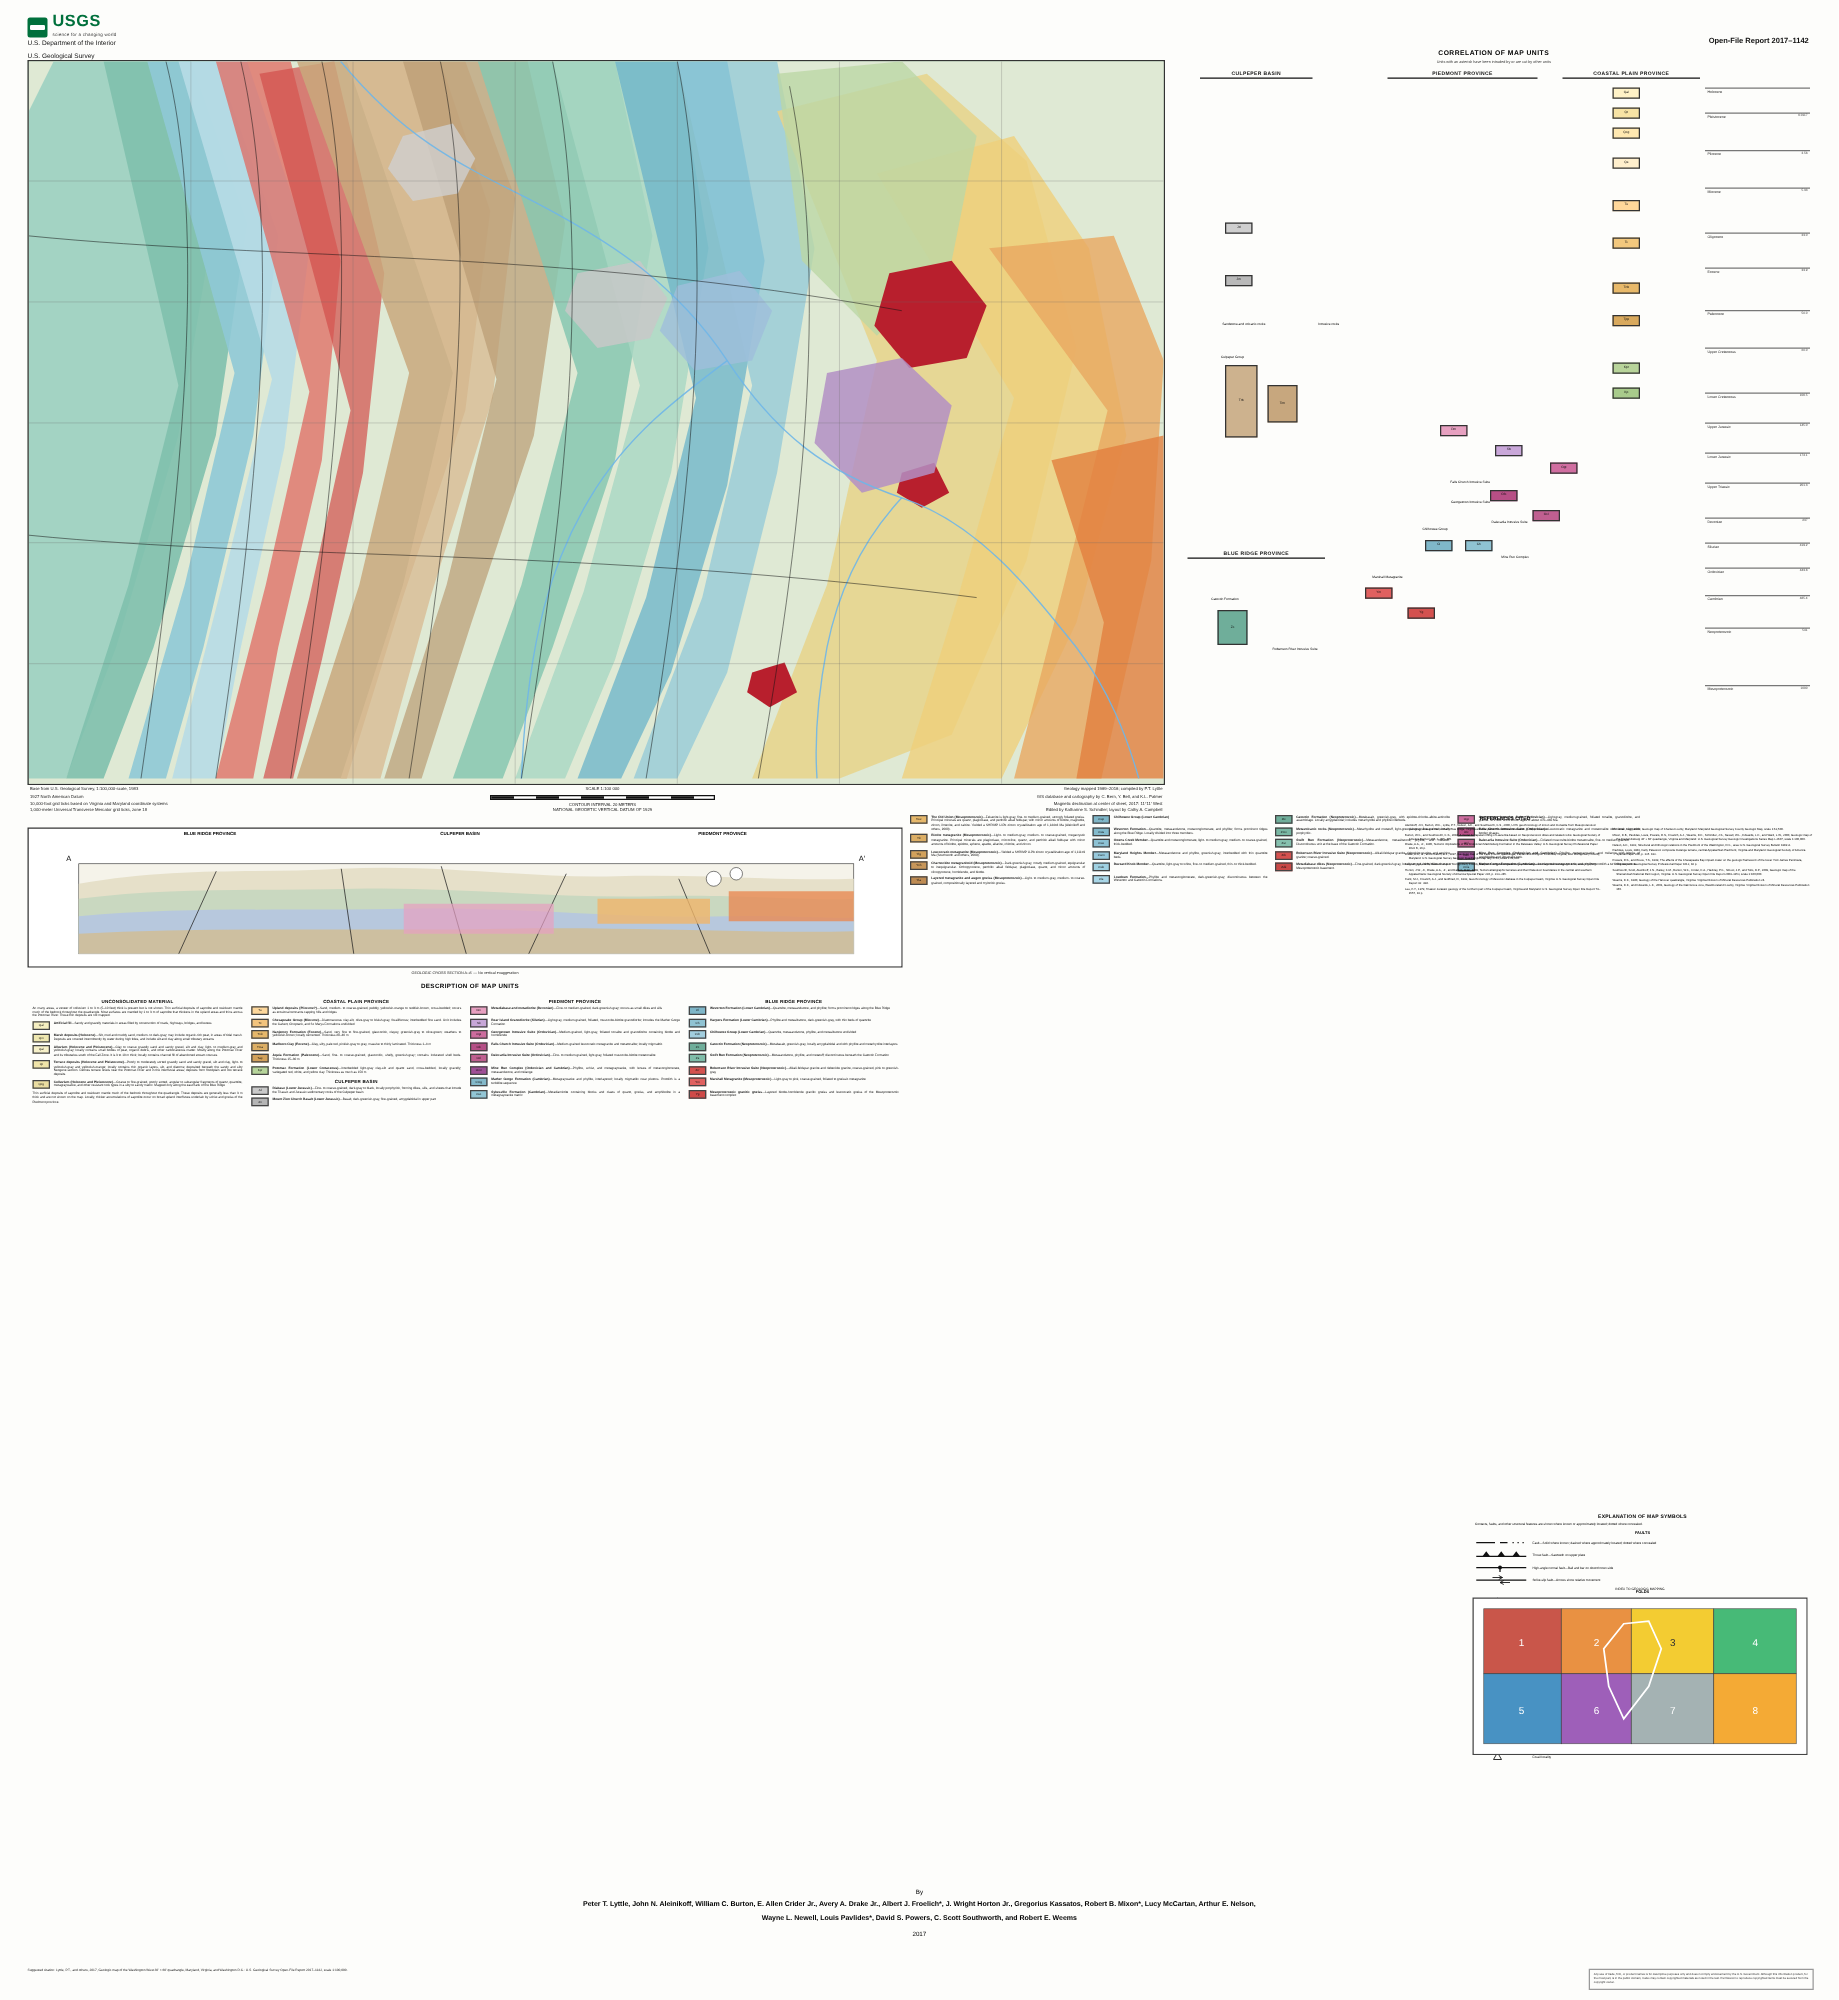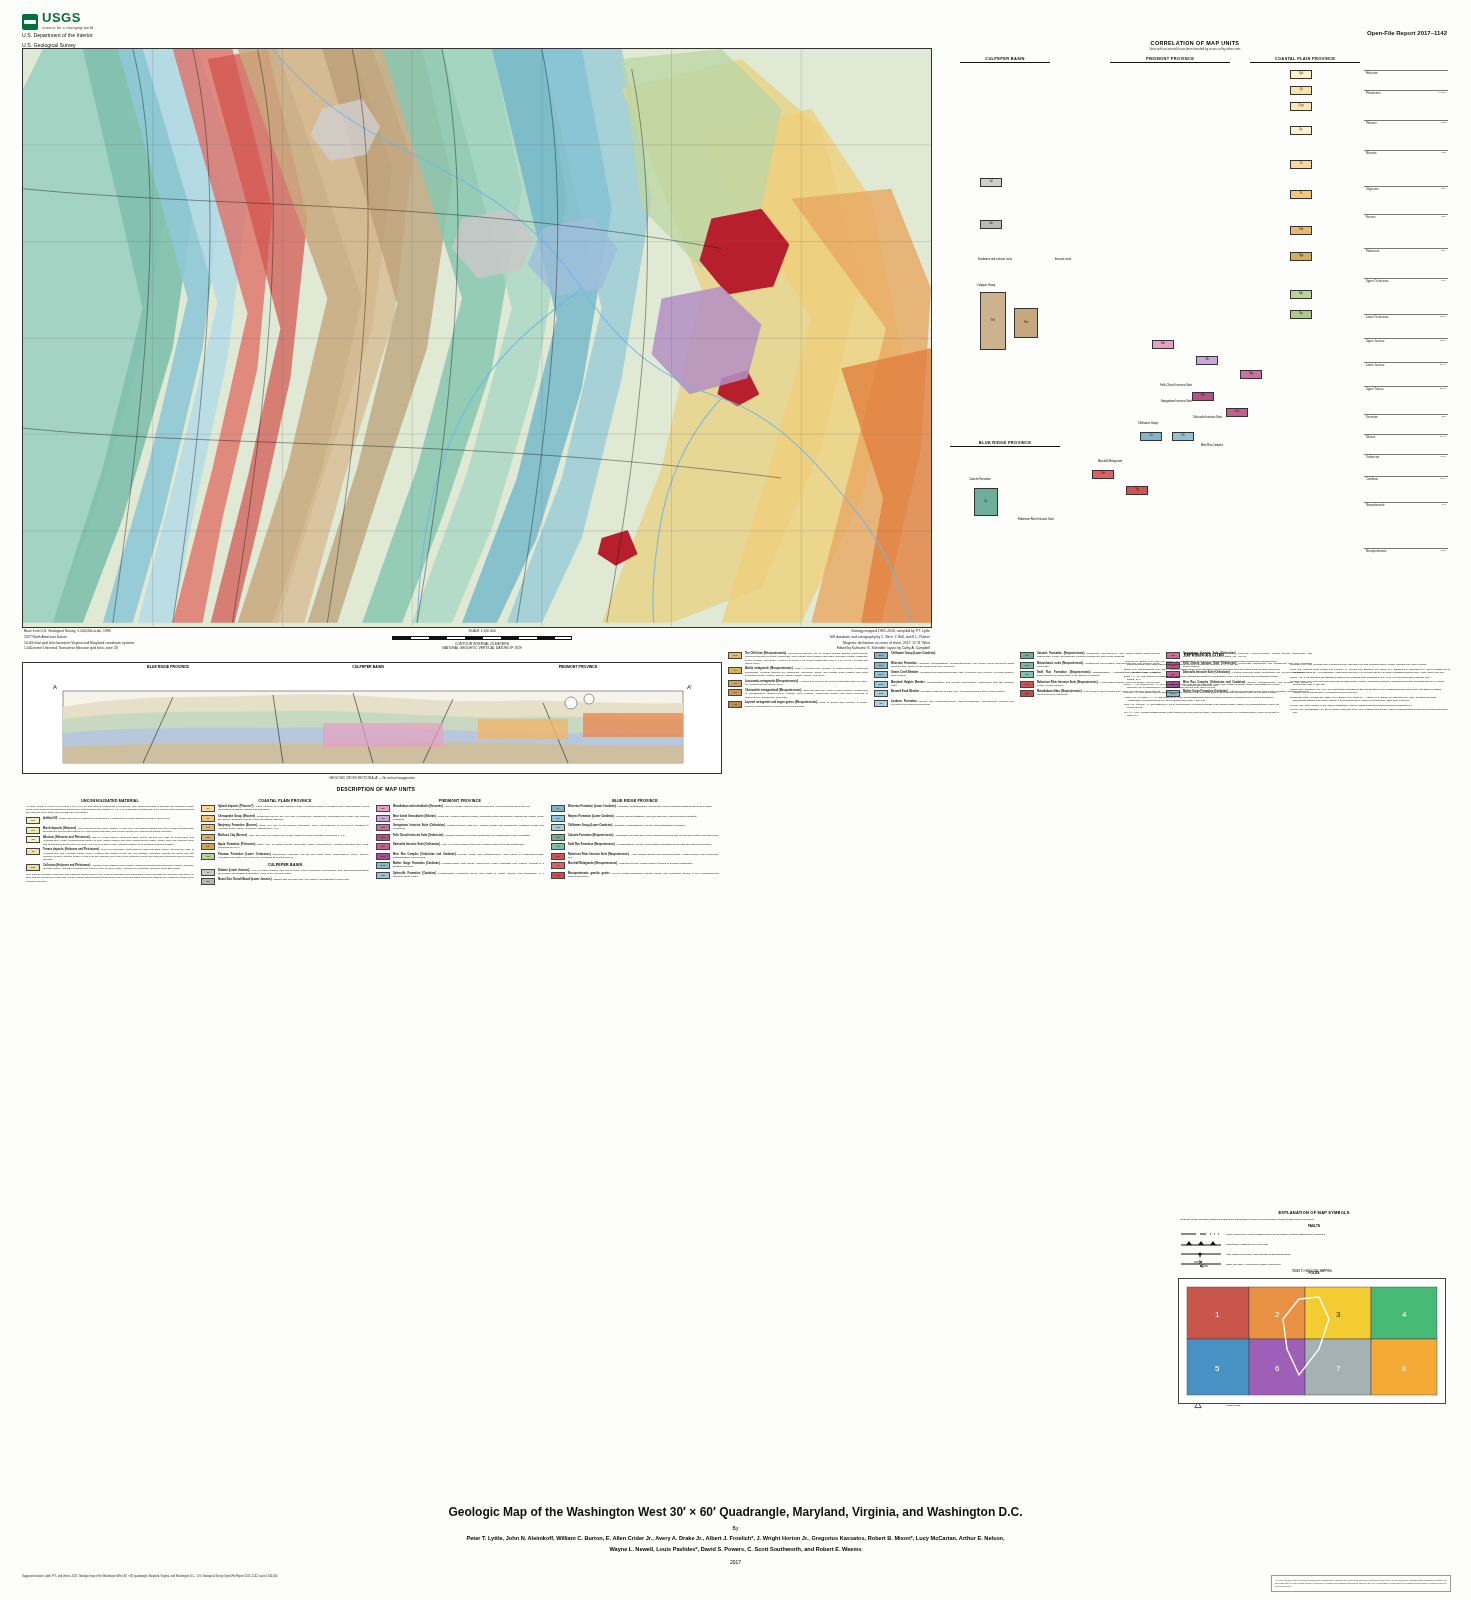--- a/index.html
+++ b/index.html
@@ -752,21 +752,20 @@
       <text x="96" y="92" font-size="8" fill="#fff" font-family="Liberation Sans, sans-serif">6</text>
       <text x="157" y="92" font-size="8" fill="#fff" font-family="Liberation Sans, sans-serif">7</text>
       <text x="223" y="92" font-size="8" fill="#fff" font-family="Liberation Sans, sans-serif">8</text>
       <path d="M120,20 L140,18 L150,40 L140,70 L120,96 L108,70 L104,40 Z" fill="none" stroke="#fff" stroke-width="1.4"></path>
     </svg>
   </div>
 
   <div id="sugg">Suggested citation: Lyttle, P.T., and others, 2017, Geologic map of the Washington West 30′ × 60′ quadrangle, Maryland, Virginia, and Washington D.C.: U.S. Geological Survey Open-File Report 2017–1142, scale 1:100,000.</div>
 
   <div id="title-block">
-    <div id="main-title">Geologic Map of the Washington West 30′ × 60′ Quadrangle, Maryland, Virginia, and Washington D.C.</div>
     <div id="by">By</div>
     <div id="authors">Peter T. Lyttle,  John N. Aleinikoff, William C. Burton, E. Allen Crider Jr., Avery A. Drake Jr., Albert J. Froelich*, J. Wright Horton Jr., Gregorius Kassatos, Robert B. Mixon*, Lucy McCartan, Arthur E. Nelson,</div>
     <div id="authors">Wayne L. Newell, Louis Pavlides*, David S. Powers, C. Scott Southworth, and Robert E. Weems</div>
     <div id="year">2017</div>
   </div>
   <div id="disclaimer">Any use of trade, firm, or product names is for descriptive purposes only and does not imply endorsement by the U.S. Government. Although this information product, for the most part, is in the public domain, it also may contain copyrighted materials as noted in the text. Permission to reproduce copyrighted items must be secured from the copyright owner.</div>
 
 </div>
 
 </body></html>

